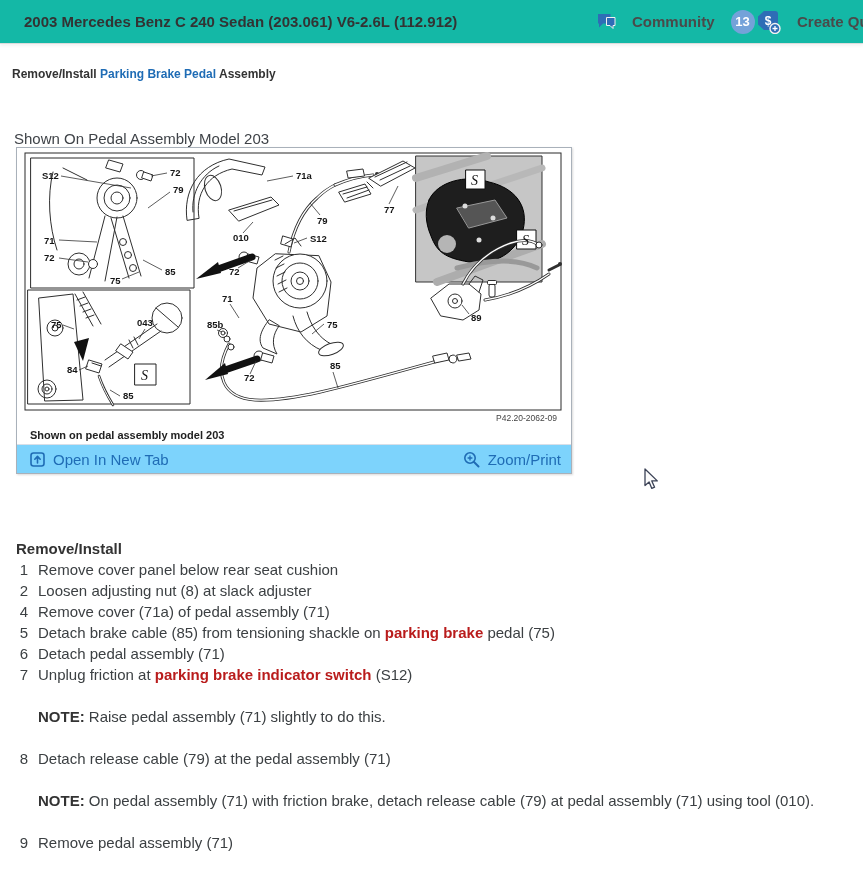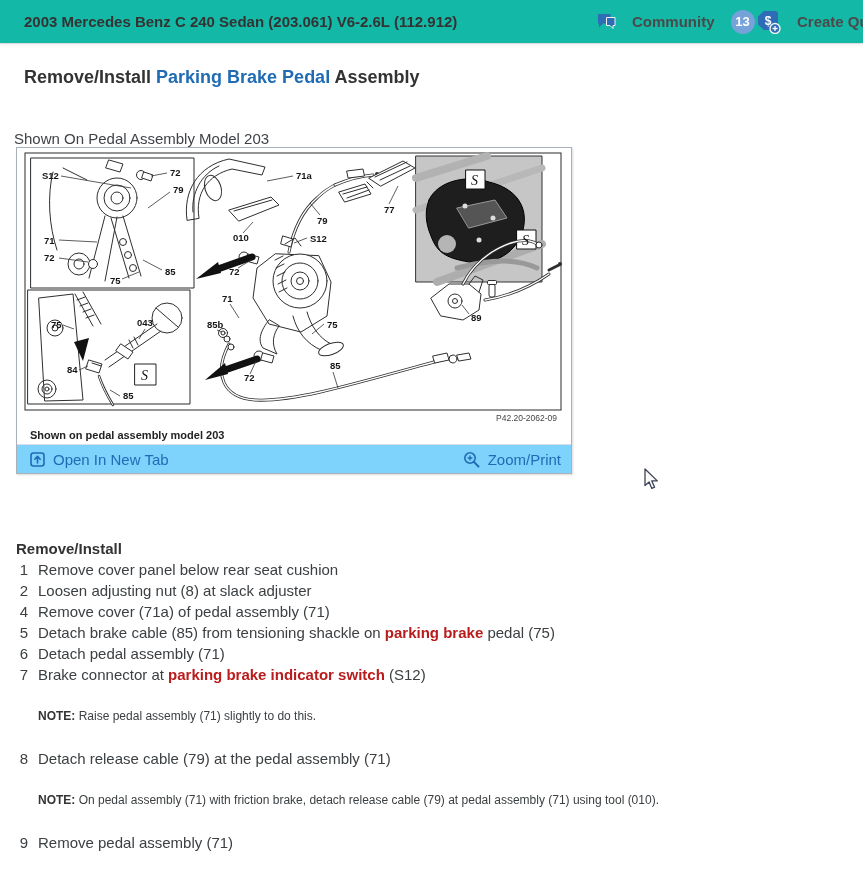--- a/index.html
+++ b/index.html
@@ -25,21 +25,21 @@
   }
   .topbar-action .label{font-size:15px;font-weight:700;color:#4a4a4a;}
   .community{left:597px;}
   .create-quote{left:757px;}
   .badge{
     width:24px;height:24px;border-radius:50%;background:#74a2d9;color:#fff;
     font-size:13px;font-weight:700;display:flex;align-items:center;justify-content:center;
   }
   
   .doc-title{
-    position:absolute;left:24px;top:67px;font-size:18px;font-weight:700;color:#333;
+    position:absolute;left:12px;top:67px;font-size:12px;font-weight:700;color:#333;
     white-space:nowrap;
   }
   .doc-title .link{color:#1f6cb5;cursor:pointer;text-decoration:none;}
   .figure-heading{
     position:absolute;left:14px;top:130px;font-size:15px;color:#3f4348;white-space:nowrap;
   }
   
   .figure-card{
     position:absolute;left:16px;top:147px;width:554px;
     border:1px solid #a9b1ba;background:#fff;box-shadow:1px 1px 2px rgba(0,0,0,.15);
@@ -60,21 +60,21 @@
   #diagram-labels line{stroke:#333;stroke-width:.8;}
   .svg-caption{font:bold 11px "Liberation Sans",sans-serif;fill:#222;}
   .svg-refcode{font:8.5px "Liberation Sans",sans-serif;fill:#444;}
   .tool-glyph{font:italic 14px "Liberation Serif","DejaVu Serif",serif;fill:#111;}
   
   .instructions{position:absolute;left:16px;top:538px;width:838px;}
   .instructions h3{margin:0;font-size:15px;font-weight:700;color:#333;line-height:21px;}
   .step-row{line-height:21px;font-size:15px;color:#3c4043;}
   .step-num{display:inline-block;width:12px;text-align:right;margin-right:10px;}
   .inline-link{color:#b91c1c;cursor:pointer;text-decoration:none;font-weight:bold;}
-  .note-row{line-height:21px;font-size:12px;color:#3c4043;margin:21px 0;padding-left:22px;}
+  .note-row{line-height:21px;font-size:15px;color:#3c4043;margin:21px 0;padding-left:22px;}
   .note-label{font-weight:700;color:#333;}
   
   .cursor{position:absolute;left:644px;top:468px;}
 </style>
 </head>
 <body>
 
 <div class="topbar">
   <div class="vehicle-title">2003 Mercedes Benz C 240 Sedan (203.061) V6-2.6L (112.912)</div>
 
@@ -311,21 +311,21 @@
 </div>
 
 <section class="instructions">
   <h3>Remove/Install</h3>
   <div id="steps">
       <div class="step-row"><span class="step-num">1</span><span>Remove cover panel below rear seat cushion</span></div>
       <div class="step-row"><span class="step-num">2</span><span>Loosen adjusting nut (8) at slack adjuster</span></div>
       <div class="step-row"><span class="step-num">4</span><span>Remove cover (71a) of pedal assembly (71)</span></div>
       <div class="step-row"><span class="step-num">5</span><span>Detach brake cable (85) from tensioning shackle on </span><a class="inline-link">parking brake</a><span> pedal (75)</span></div>
       <div class="step-row"><span class="step-num">6</span><span>Detach pedal assembly (71)</span></div>
-      <div class="step-row"><span class="step-num">7</span><span>Brake connector at </span><a class="inline-link">parking brake indicator switch</a><span> (S12)</span></div>
+      <div class="step-row"><span class="step-num">7</span><span>Unplug friction at </span><a class="inline-link">parking brake indicator switch</a><span> (S12)</span></div>
       <div class="note-row"><span class="note-label">NOTE:</span> Raise pedal assembly (71) slightly to do this.</div>
       <div class="step-row"><span class="step-num">8</span><span>Detach release cable (79) at the pedal assembly (71)</span></div>
       <div class="note-row"><span class="note-label">NOTE:</span> On pedal assembly (71) with friction brake, detach release cable (79) at pedal assembly (71) using tool (010).</div>
       <div class="step-row"><span class="step-num">9</span><span>Remove pedal assembly (71)</span></div>
     </div>
 </section>
 
 <svg class="cursor" width="17" height="23" viewBox="0 0 17 23">
   <path d="M1,1 L1,17.5 L5.1,13.9 L7.8,20.4 L10.6,19.2 L7.8,12.9 L13.3,12.9 Z" fill="#fcfcfc" stroke="#3b4256" stroke-width="1.3" stroke-linejoin="round"></path>
 </svg>

